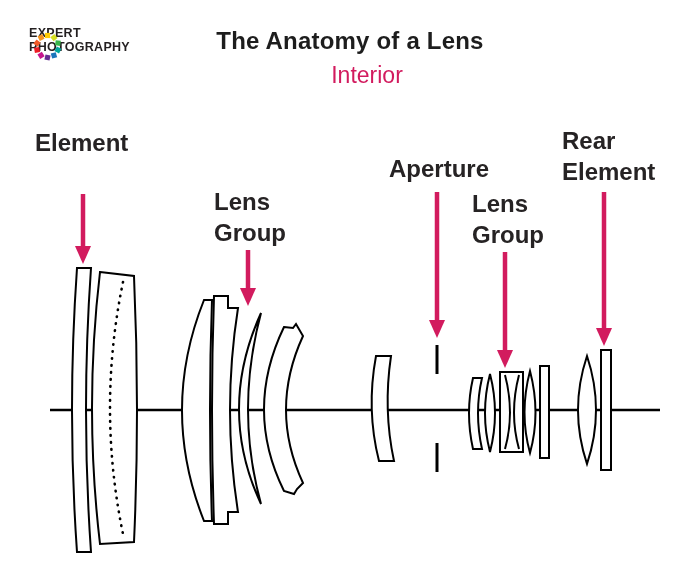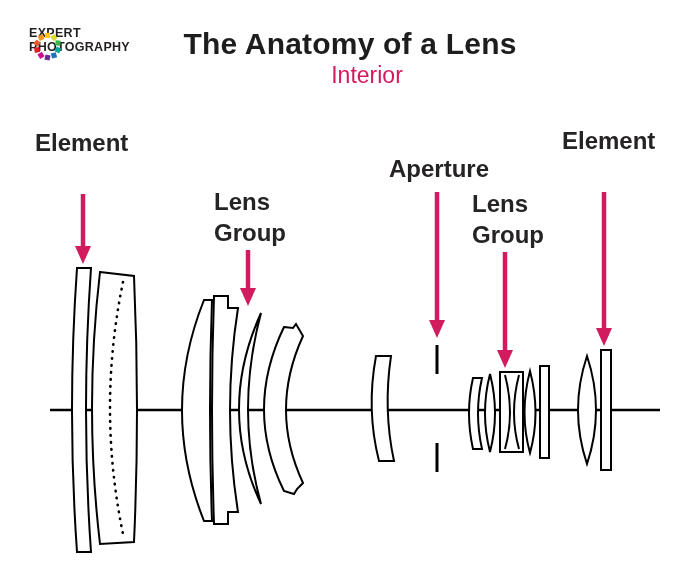--- a/index.html
+++ b/index.html
@@ -18,21 +18,21 @@
     display: flex; align-items: center; gap: 7px;
   }
   .logo-text {
     display: flex; flex-direction: column; justify-content: center;
     color: #231f20; font-weight: bold; font-size: 12.5px;
     letter-spacing: 0.3px; line-height: 1.12;
   }
   .page-title {
     position: absolute; left: 50%; top: 27px; transform: translateX(-50%);
     white-space: nowrap;
-    font-size: 30px; font-weight: bold; color: #1d1d1d;
+    font-size: 24px; font-weight: bold; color: #1d1d1d;
     letter-spacing: 0.2px;
   }
   .page-subtitle {
     position: absolute; left: 50%; top: 62px; transform: translateX(-50%);
     white-space: nowrap;
     font-size: 23px; font-weight: normal; color: #d21b5e; margin-left: 17px;
   }
 
   
   .callout {
@@ -89,20 +89,21 @@
     <div>Group</div>
   </div>
   <div class="callout callout-aperture">
     <div>Aperture</div>
   </div>
   <div class="callout callout-lg-right">
     <div>Lens</div>
     <div>Group</div>
   </div>
   <div class="callout callout-rear">
+    <div>Rear</div>
     <div>Element</div>
   </div>
 
   <svg width="700" height="584" viewBox="0 0 700 584">
 
     <line class="axis-line" x1="50" y1="410" x2="660" y2="410"></line>
 
     <path class="lens-shape" d="M77,268 Q67,410 77,552 L91,552 Q81,410 91,268 Z"></path>
     <path class="lens-shape" d="M100,272 L134,276 Q140,410 134,542 L100,544 Q84,408 100,272 Z"></path>
     <path d="M123,282 Q97,408 123,534" fill="none" stroke="#000" stroke-width="2.6" stroke-dasharray="0.5 6.5" stroke-linecap="round"></path>

